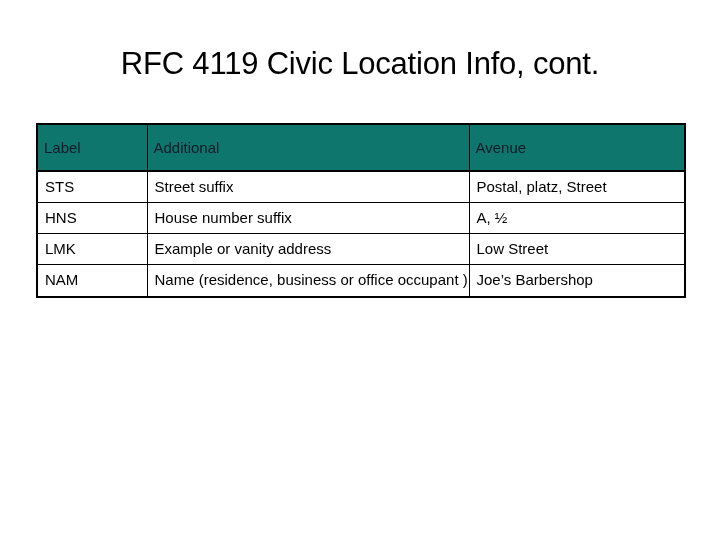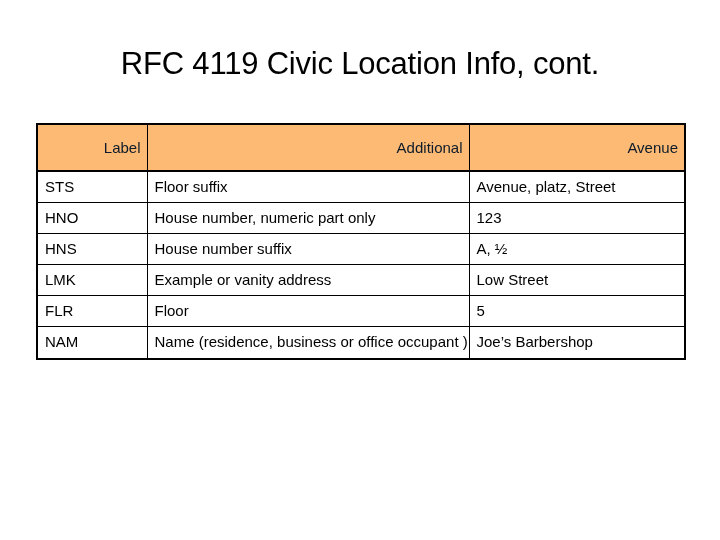--- a/index.html
+++ b/index.html
@@ -53,23 +53,23 @@
   table.civic-table th,
   table.civic-table td {
     border: 1.5px solid #000000;
     padding: 0;
     vertical-align: middle;
     font-size: 15px;
     color: #000000;
     font-weight: 400;
   }
   table.civic-table thead th {
-    background: #fdba74;
+    background: #0f766e;
     height: 45px;
-    text-align: right;
+    text-align: left;
     color: #0d1b2a;
     font-size: 15px;
     font-weight: 400;
     border-bottom: 2.5px solid #000000;
   }
   table.civic-table tbody td {
     height: 30px;
   }
   .cell-pad {
     display: block;
@@ -111,38 +111,27 @@
           </th>
         </tr>
       </thead>
       <tbody>
 
         <tr>
           <td>
             <span class="cell-pad">STS</span>
           </td>
           <td>
-            <span class="cell-pad">Floor suffix</span>
+            <span class="cell-pad">Street suffix</span>
           </td>
           <td>
-            <span class="cell-pad">Avenue, platz, Street</span>
+            <span class="cell-pad">Postal, platz, Street</span>
           </td>
         </tr>
 
-        <tr>
-          <td>
-            <span class="cell-pad">HNO</span>
-          </td>
-          <td>
-            <span class="cell-pad">House number, numeric part only</span>
-          </td>
-          <td>
-            <span class="cell-pad">123</span>
-          </td>
-        </tr>
 
         <tr>
           <td>
             <span class="cell-pad">HNS</span>
           </td>
           <td>
             <span class="cell-pad">House number suffix</span>
           </td>
           <td>
             <span class="cell-pad">A, ½</span>
@@ -155,31 +144,20 @@
           </td>
           <td>
             <span class="cell-pad">Example or vanity address</span>
           </td>
           <td>
             <span class="cell-pad">Low Street</span>
           </td>
         </tr>
 
 
-        <tr>
-          <td>
-            <span class="cell-pad">FLR</span>
-          </td>
-          <td>
-            <span class="cell-pad">Floor</span>
-          </td>
-          <td>
-            <span class="cell-pad">5</span>
-          </td>
-        </tr>
 
         <tr class="row-tall">
           <td style="vertical-align:top;">
             <span class="cell-pad">NAM</span>
           </td>
           <td style="vertical-align:top;">
             <span class="cell-pad">Name (residence, business or office occupant )</span>
           </td>
           <td style="vertical-align:top;">
             <span class="cell-pad">Joe’s Barbershop</span>

